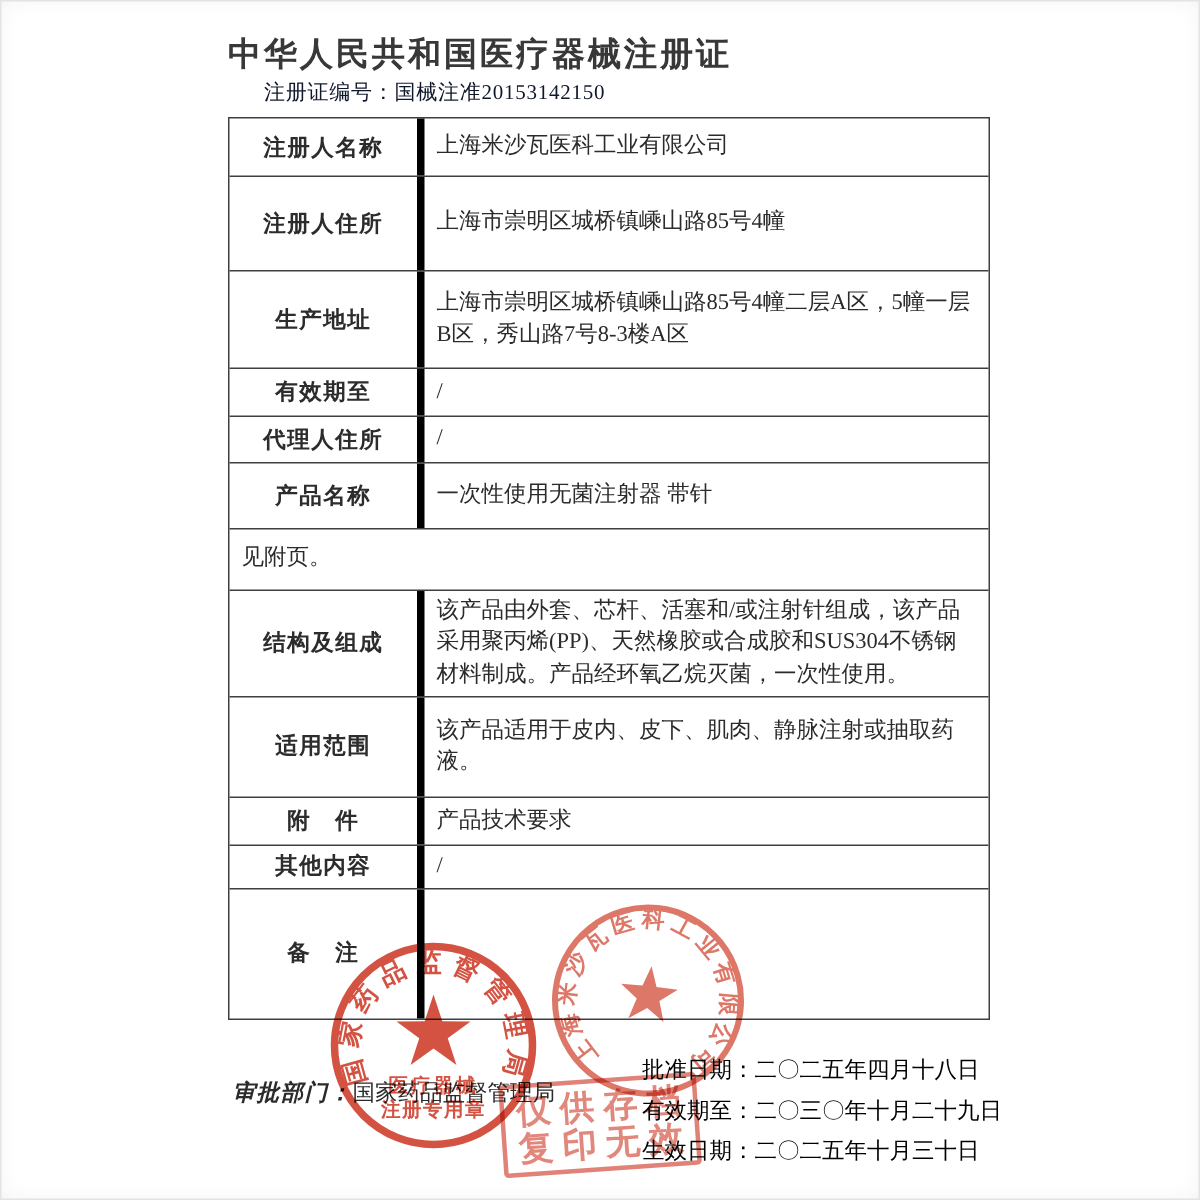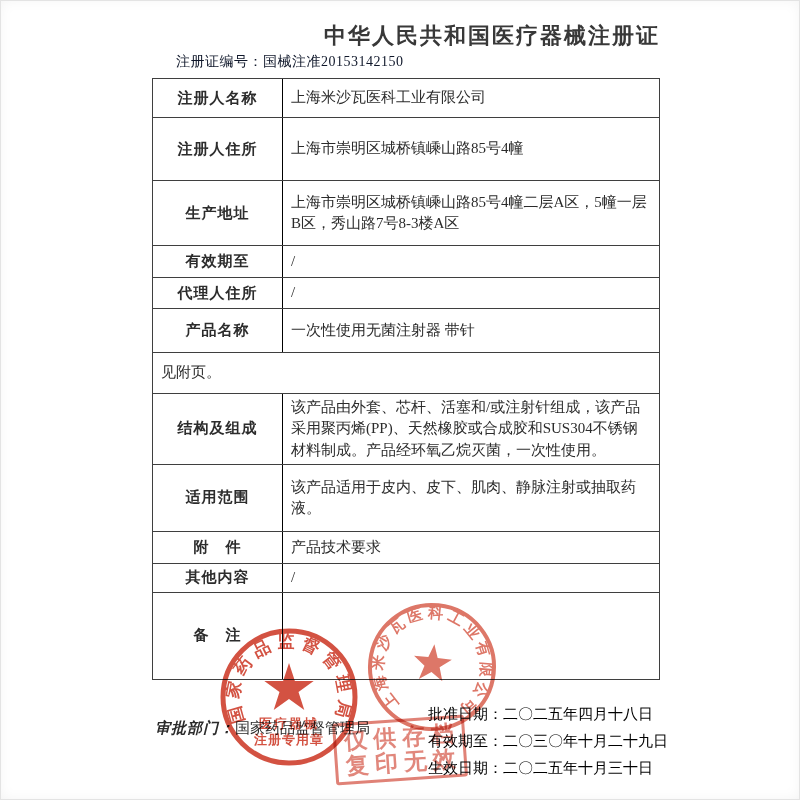--- a/index.html
+++ b/index.html
@@ -3,36 +3,36 @@
 <meta charset="utf-8">
 <style>
   * { margin:0; padding:0; box-sizing:border-box; }
   html,body { background:#fff; }
   .page {
     position:relative; width:800px; height:800px; background:#ffffff;
     font-family:"Liberation Serif", serif; color:#2b2b2b; overflow:hidden;
     box-shadow: inset 0 0 0 1px #e3e3e3, inset 0 0 14px rgba(0,0,0,0.05);
   }
   .doc-title {
-    position:absolute; left:152px; top:21px; width:508px; text-align:right;
+    position:absolute; left:152px; top:21px; width:508px; text-align:left;
     font-family:"Liberation Sans", sans-serif; font-weight:bold;
     font-size:22px; letter-spacing:2px; color:#383838;
   }
   .cert-line {
     position:absolute; left:176px; top:53px; font-size:14px; font-weight:normal;
     color:#0f172a; letter-spacing:0.5px;
   }
   .cert-table {
     position:absolute; left:152px; top:78px; width:508px;
     border:1px solid #3f3f3f; background:transparent;
   }
   .row { display:flex; border-bottom:1px solid #3f3f3f; }
   .row:last-child { border-bottom:none; }
   .cell-label {
-    width:130px; flex:0 0 130px; border-right:1px solid #000000;
+    width:130px; flex:0 0 130px; border-right:5px solid #000000;
     display:flex; align-items:center; justify-content:center;
     font-family:"Liberation Sans", sans-serif; font-weight:bold;
     font-size:15px; letter-spacing:1px; color:#2c2c2c; text-align:right;
     padding:2px 4px;
   }
   .cell-value {
     flex:1; display:flex; align-items:center; padding:3px 8px;
     font-size:15px; line-height:1.42; color:#2b2b2b;
   }
   .row:nth-child(1){min-height:39px} .row:nth-child(2){min-height:63px}

